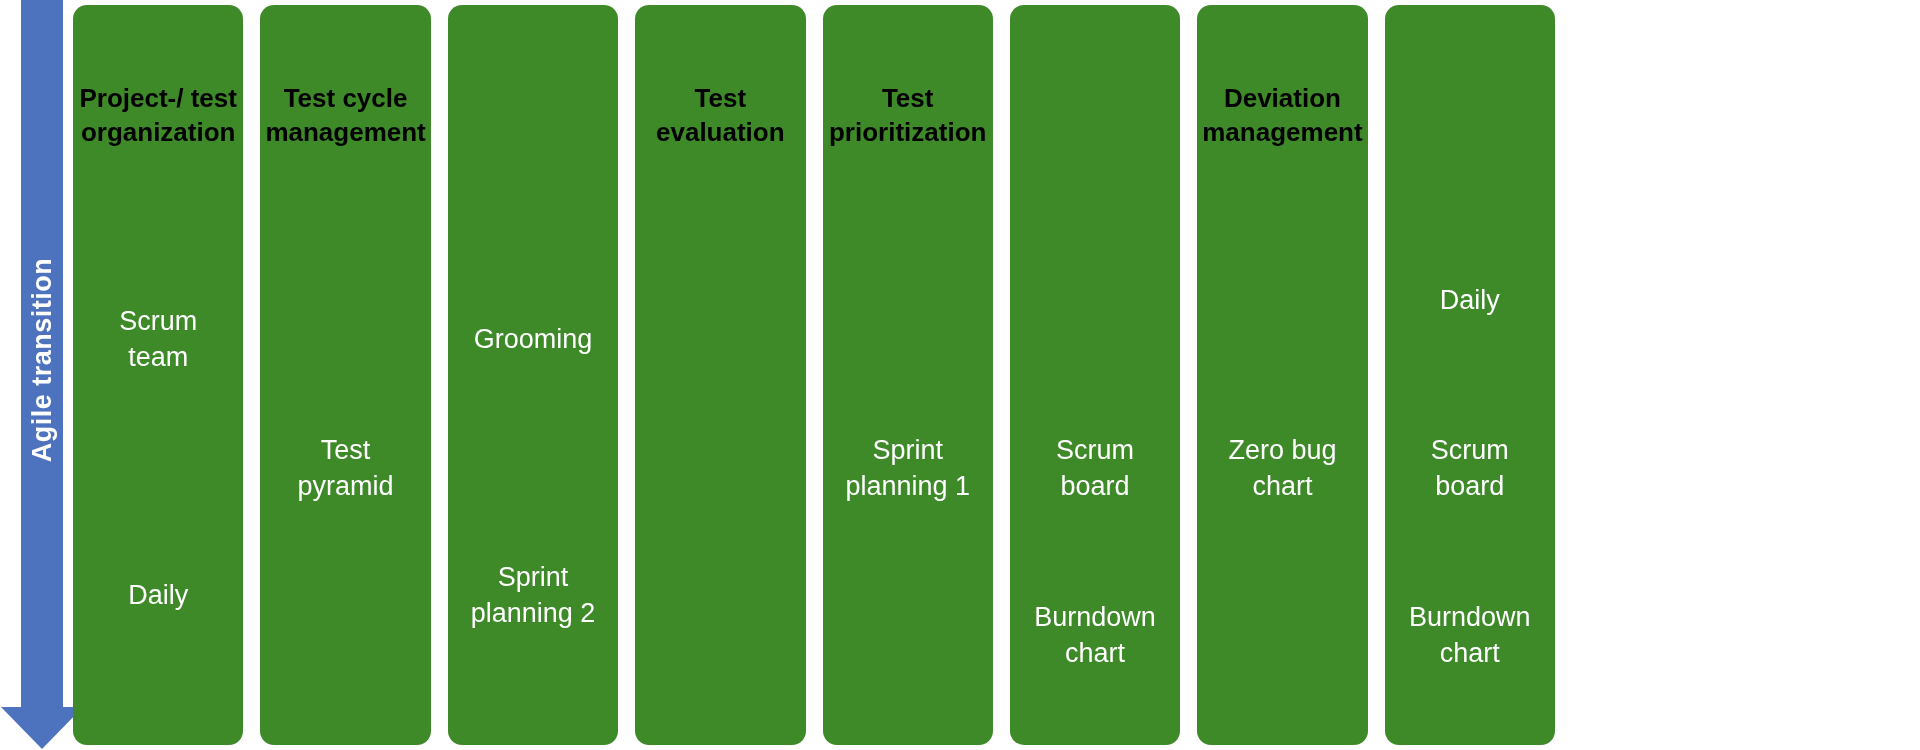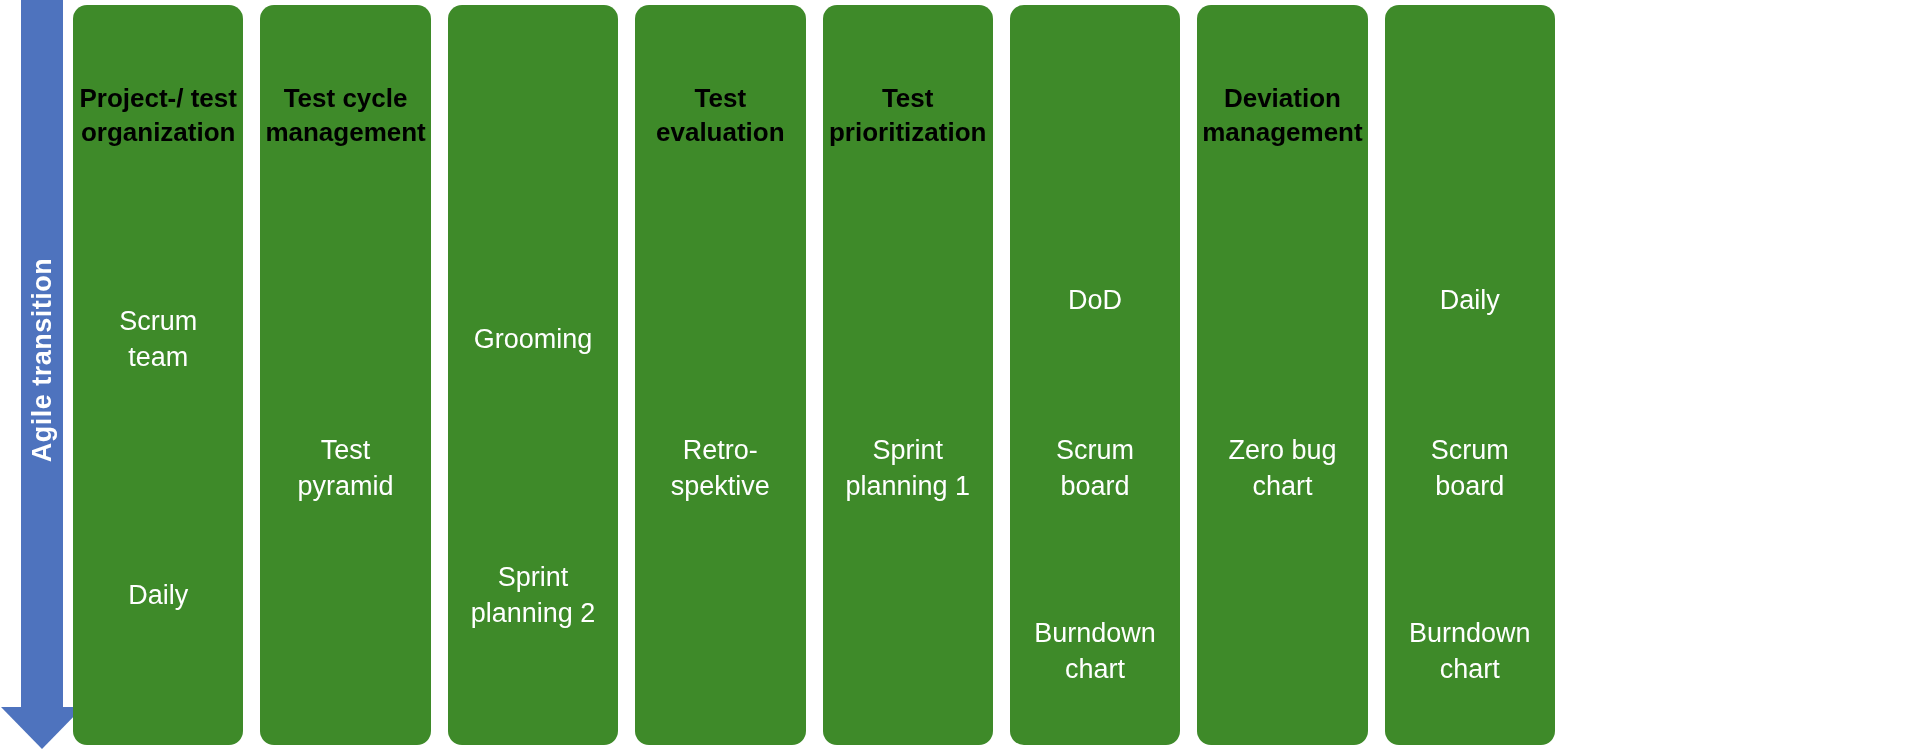--- a/index.html
+++ b/index.html
@@ -84,21 +84,21 @@
     text-align: center;
     color: var(--item-text);
     font-size: 27px;
     line-height: 1.35;
     white-space: pre-line;
   }
   .slot-high   { top: 295px; }
   .slot-upper  { top: 334px; }
   .slot-middle { top: 463px; }
   .slot-low    { top: 590px; }
-  .slot-bottom { top: 630px; margin-top: 16px; }
+  .slot-bottom { top: 630px; }
 </style>
 </head>
 <body>
 
 <div class="canvas">
 
   <div class="arrow-zone">
     <div class="arrow-shaft"></div>
     <div class="arrow-head"></div>
     <div class="arrow-label">Agile transition</div>
@@ -123,33 +123,30 @@
 
     <div class="column">
       <div class="item slot-upper">Grooming</div>
       <div class="item slot-low">Sprint
 planning 2</div>
     </div>
 
     <div class="column">
       <div class="col-header">Test
 evaluation</div>
-      <div class="item slot-middle">Retro-
-spektive</div>
     </div>
 
     <div class="column">
       <div class="col-header">Test
 prioritization</div>
       <div class="item slot-middle">Sprint
 planning 1</div>
     </div>
 
     <div class="column">
-      <div class="item slot-high">DoD</div>
       <div class="item slot-middle">Scrum
 board</div>
       <div class="item slot-bottom">Burndown
 chart</div>
     </div>
 
     <div class="column">
       <div class="col-header">Deviation
 management</div>
       <div class="item slot-middle">Zero bug

